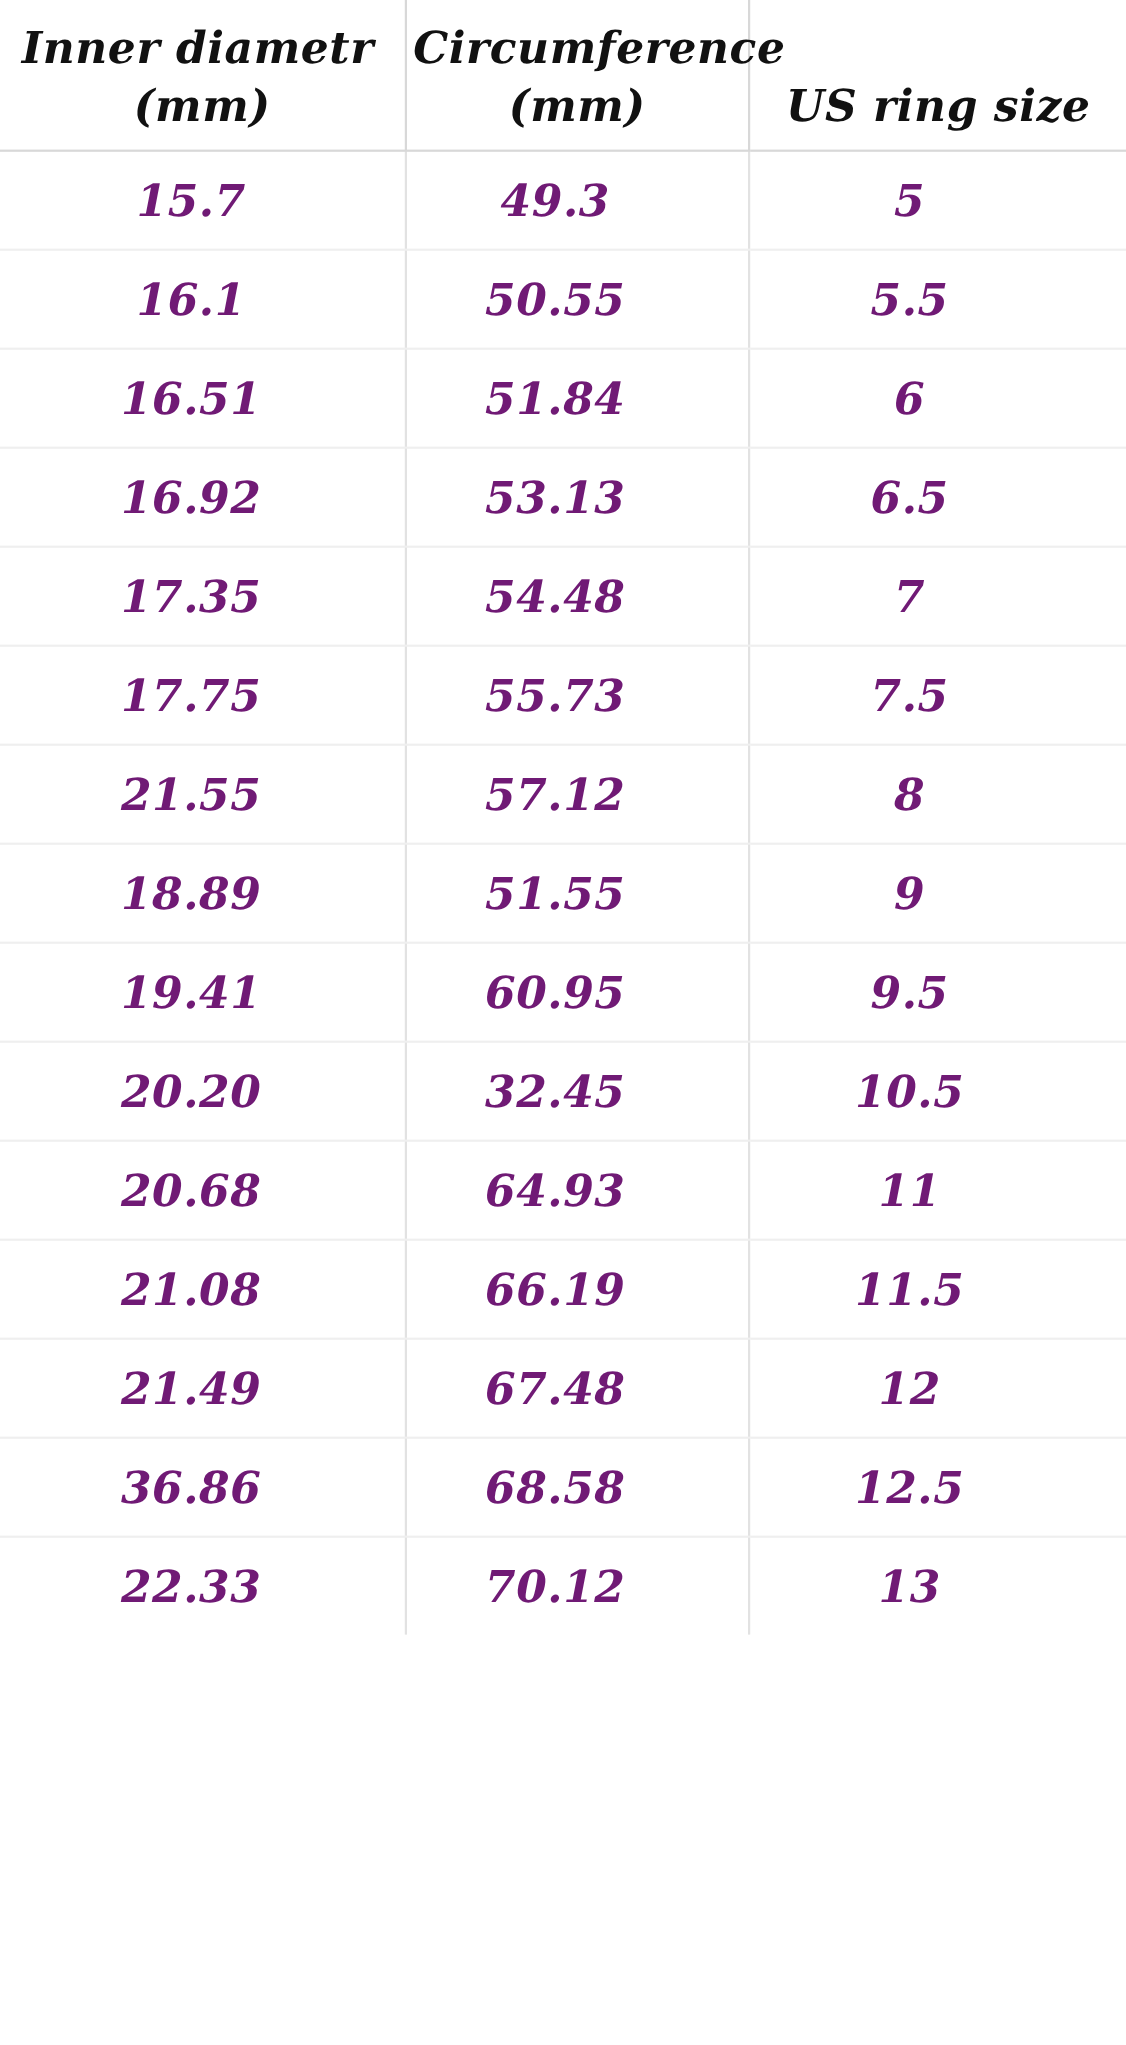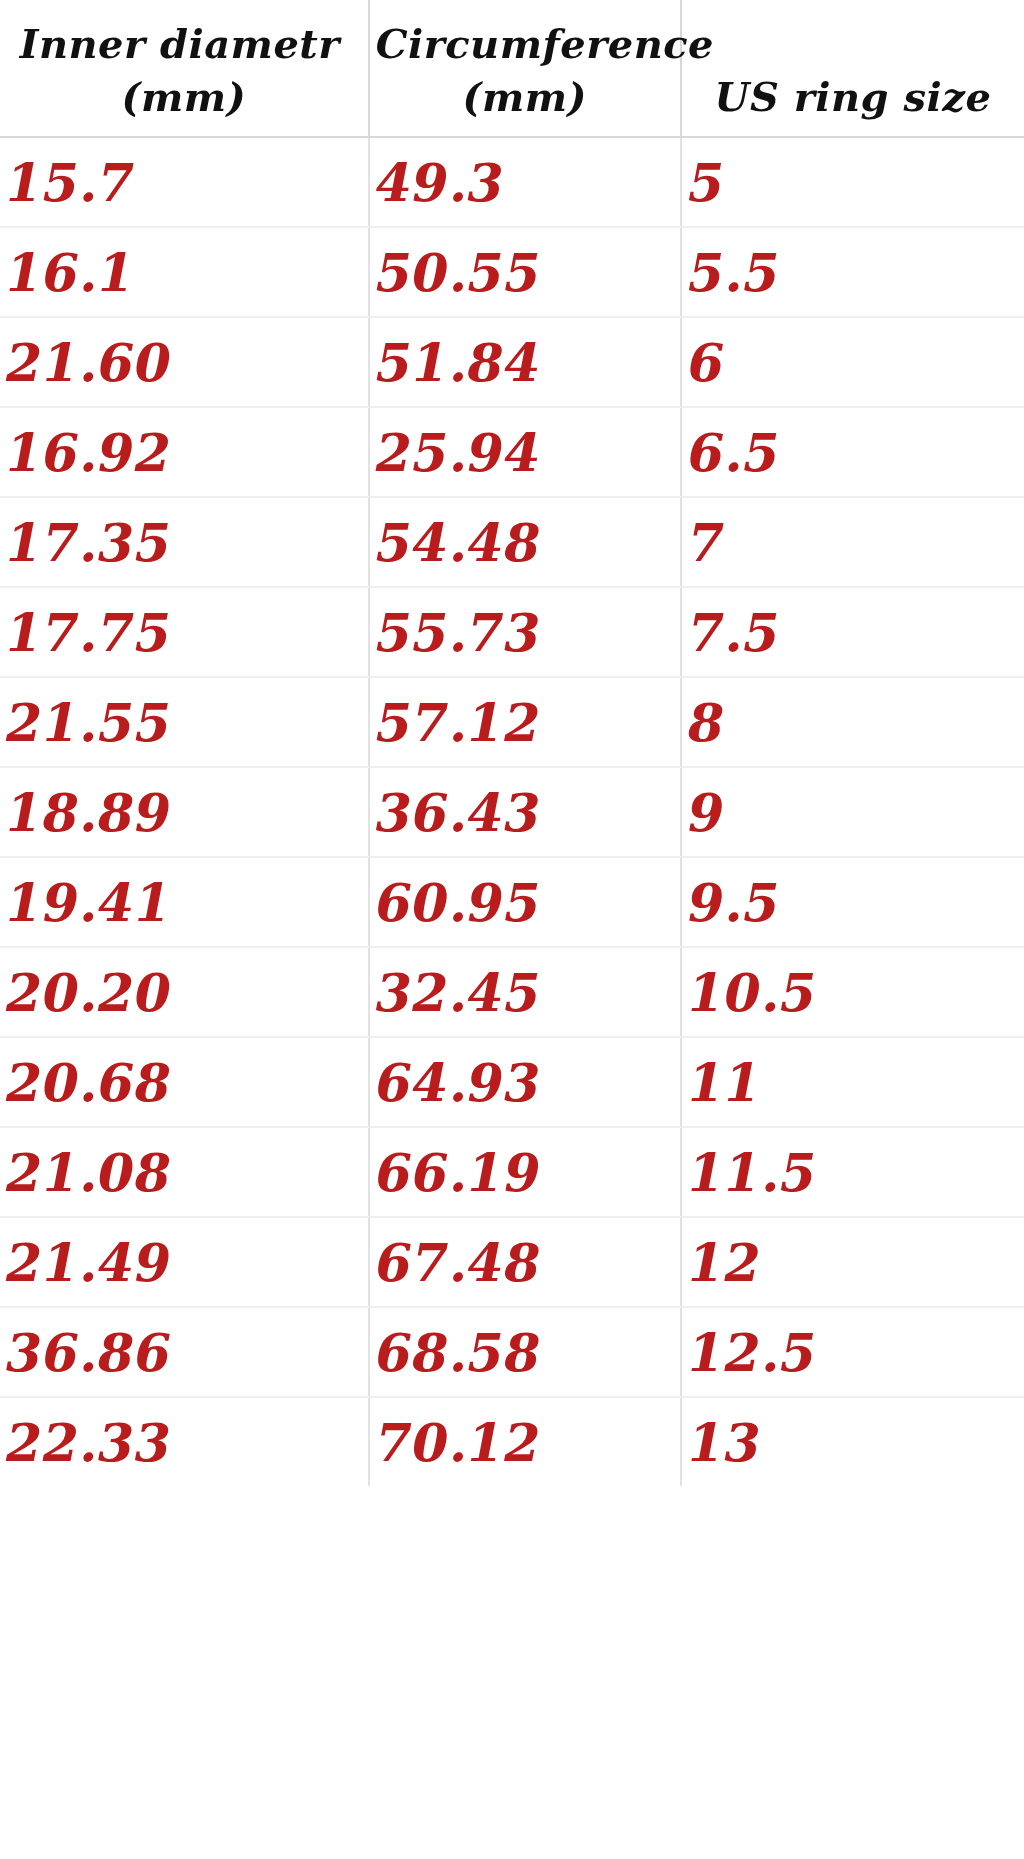--- a/index.html
+++ b/index.html
@@ -46,22 +46,23 @@
   }
   thead th:last-child { border-right: none; }
 
   thead th .hdr-line { display: block; }
   thead th .hdr-line + .hdr-line { margin-top: 2px; }
 
   tbody td {
     font-family: "DejaVu Serif", serif;
     font-style: italic;
     font-weight: 700;
-    font-size: 52px;
-    color: #b91c1c;
+    font-size: 40px;
+    color: #701a75;
+    text-align: center;
     vertical-align: middle;
     height: 88px;
     padding: 0 6px;
     border-right: 2px solid #e2e2e2;
     border-bottom: 2px solid #efefef;
     letter-spacing: 0.5px;
   }
   tbody td:last-child { border-right: none; }
   tbody tr:last-child td { border-bottom: none; }
 
@@ -101,47 +102,47 @@
           <td class="col-diameter">15.7</td>
           <td class="col-circumference">49.3</td>
           <td class="col-ussize">5</td>
         </tr>
         <tr>
           <td class="col-diameter">16.1</td>
           <td class="col-circumference">50.55</td>
           <td class="col-ussize">5.5</td>
         </tr>
         <tr>
-          <td class="col-diameter">21.60</td>
+          <td class="col-diameter">16.51</td>
           <td class="col-circumference">51.84</td>
           <td class="col-ussize">6</td>
         </tr>
         <tr>
           <td class="col-diameter">16.92</td>
-          <td class="col-circumference">25.94</td>
+          <td class="col-circumference">53.13</td>
           <td class="col-ussize">6.5</td>
         </tr>
         <tr>
           <td class="col-diameter">17.35</td>
           <td class="col-circumference">54.48</td>
           <td class="col-ussize">7</td>
         </tr>
         <tr>
           <td class="col-diameter">17.75</td>
           <td class="col-circumference">55.73</td>
           <td class="col-ussize">7.5</td>
         </tr>
         <tr>
           <td class="col-diameter">21.55</td>
           <td class="col-circumference">57.12</td>
           <td class="col-ussize">8</td>
         </tr>
         <tr>
           <td class="col-diameter">18.89</td>
-          <td class="col-circumference">36.43</td>
+          <td class="col-circumference">51.55</td>
           <td class="col-ussize">9</td>
         </tr>
         <tr>
           <td class="col-diameter">19.41</td>
           <td class="col-circumference">60.95</td>
           <td class="col-ussize">9.5</td>
         </tr>
         <tr>
           <td class="col-diameter">20.20</td>
           <td class="col-circumference">32.45</td>

